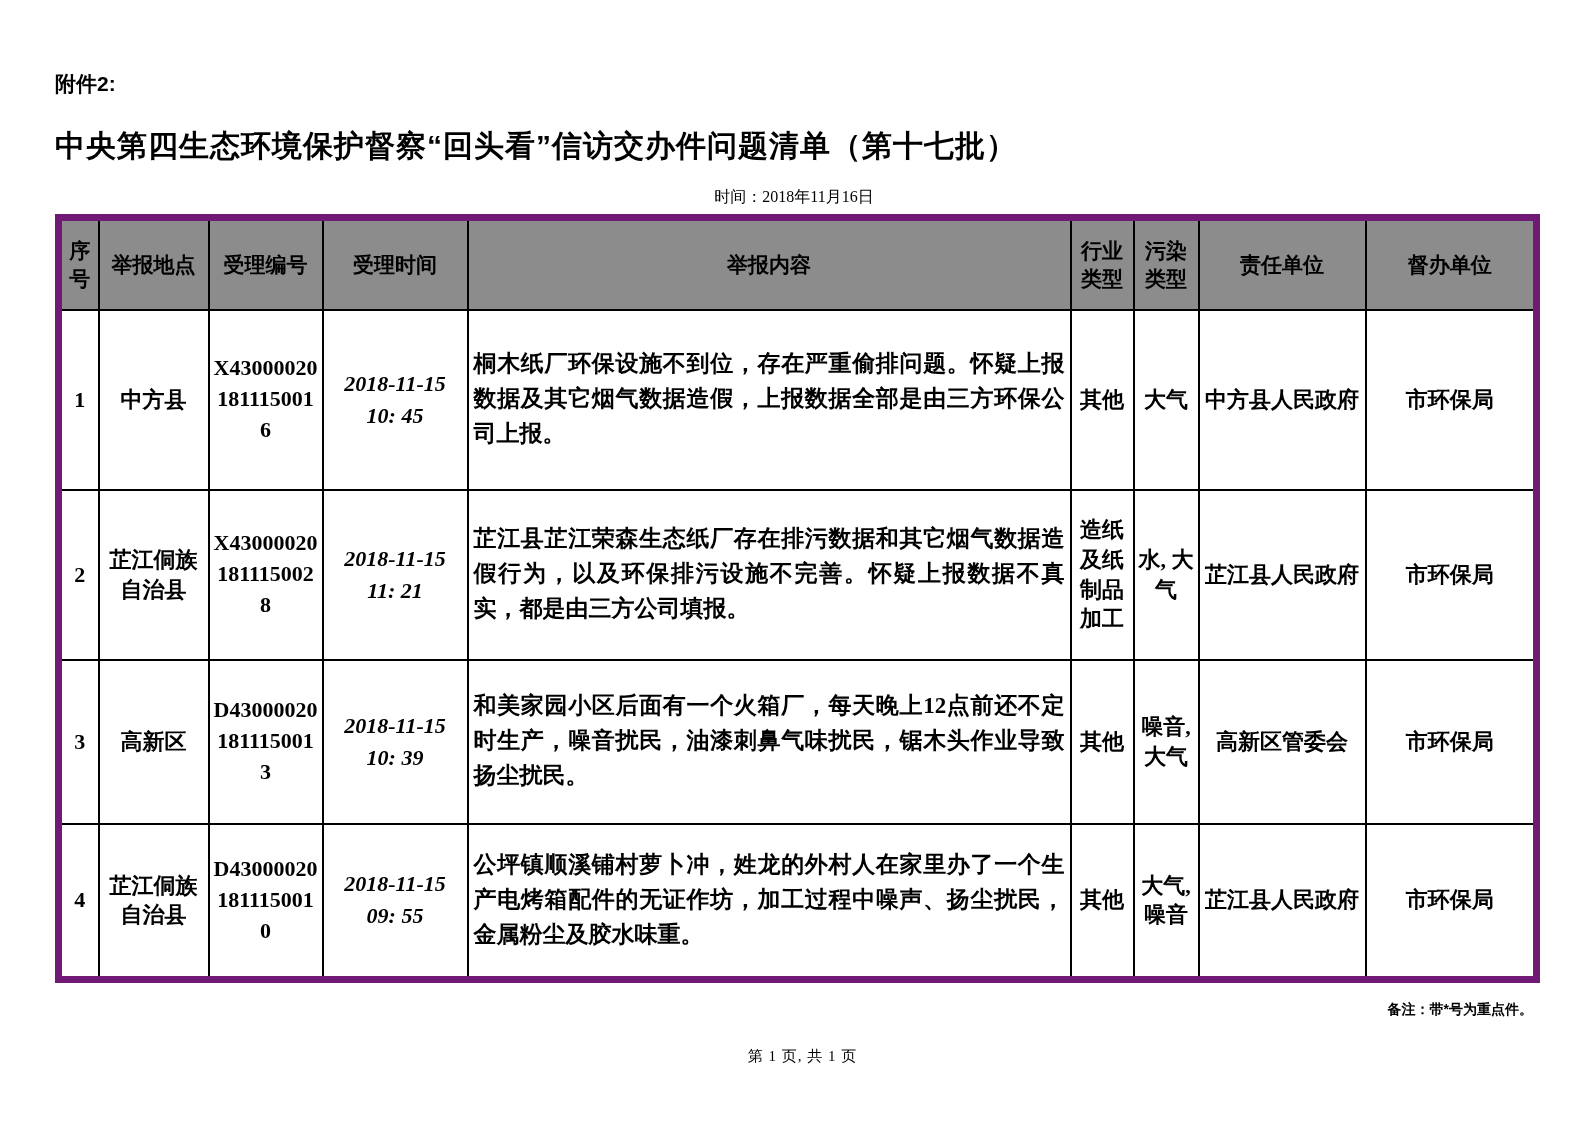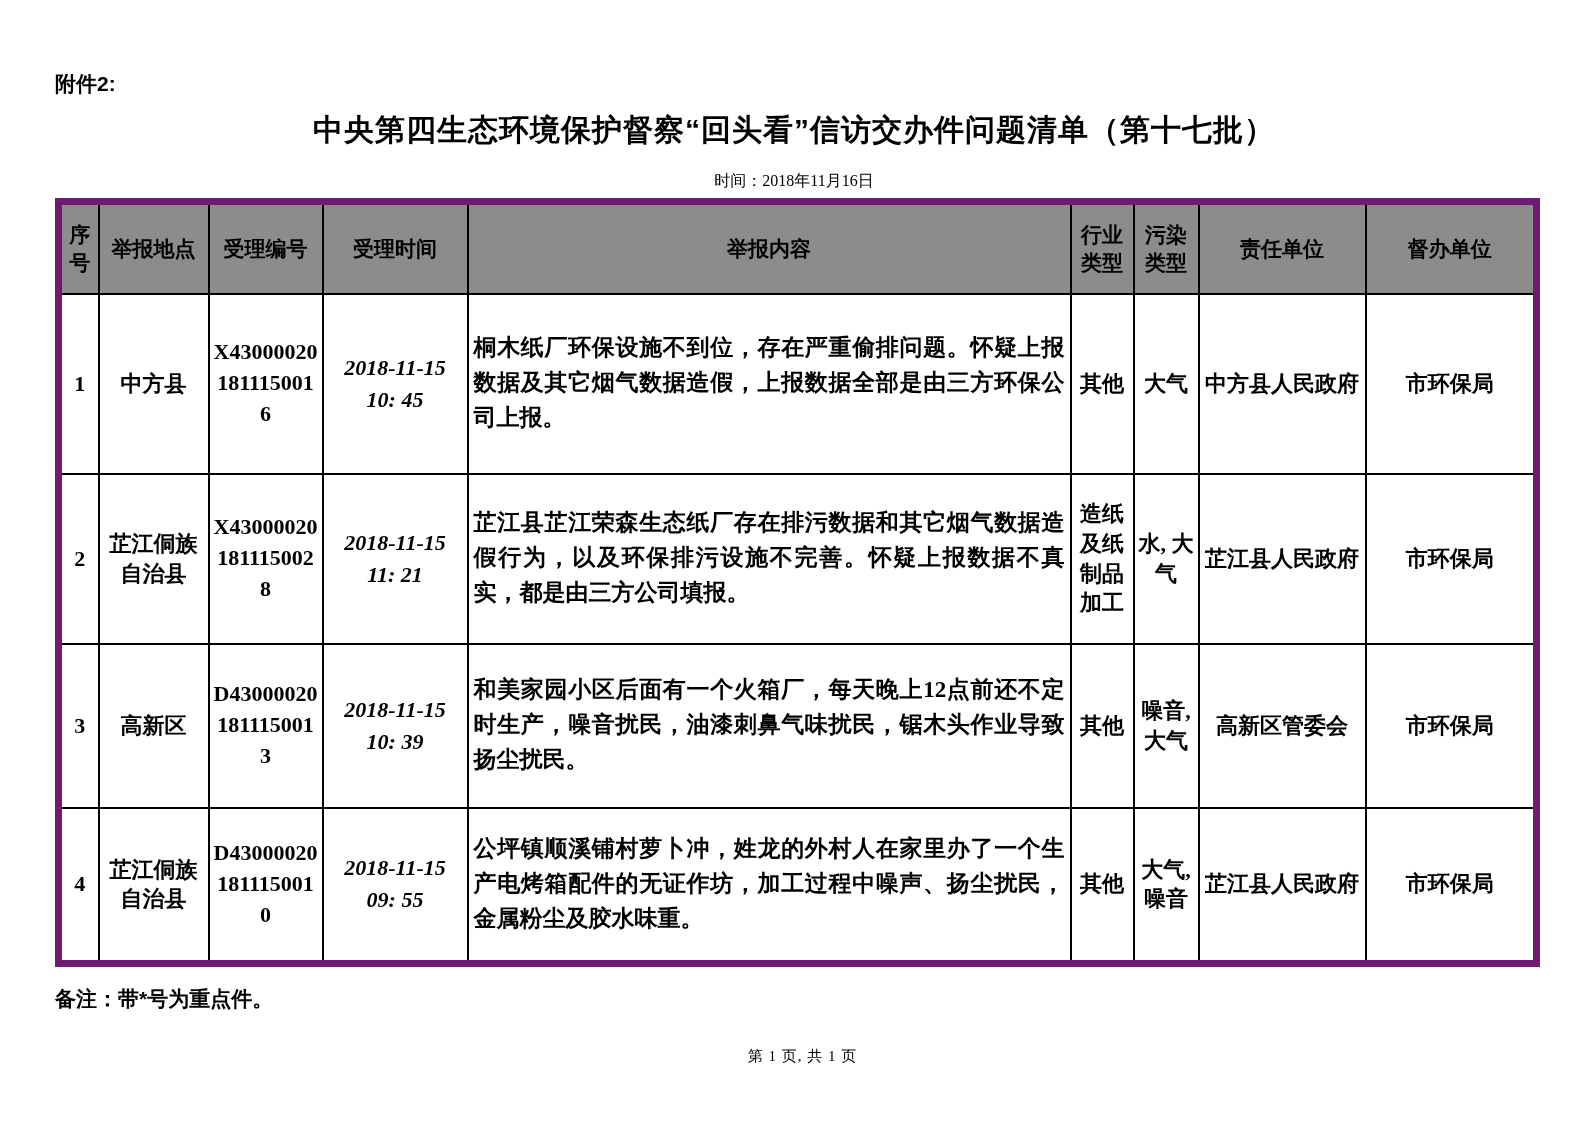--- a/index.html
+++ b/index.html
@@ -4,22 +4,22 @@
 <style>
   * { margin:0; padding:0; box-sizing:border-box; }
   html,body { background:#e8e8e8; }
   .page {
     width:1587px; height:1122px; background:#ffffff; color:#000;
     font-family:"Liberation Sans", sans-serif;
     position:relative; padding:70px 54px 0 55px; margin:0 auto;
   }
   .attachment { font-size:21px; font-weight:bold; }
   .doc-title {
-    text-align:center; font-weight:bold; font-size:30px;
-    margin-top:12px; letter-spacing:1px;
+    text-align:left; font-weight:bold; font-size:30px;
+    margin-top:28px; letter-spacing:1px;
   }
   .date-line {
     text-align:center; font-size:16px; margin-top:20px; margin-bottom:6px;
     font-family:"Liberation Serif", serif;
   }
   table.main {
     border-collapse:collapse; table-layout:fixed; width:1478px;
     border:7px solid #701a75;
   }
   th, td { border:2px solid #000; overflow:hidden; }
@@ -33,21 +33,21 @@
     vertical-align:middle; padding:0 4px; line-height:1.35;
     font-family:"Liberation Serif", serif;
   }
   tr.r1 { height:180px; } tr.r2 { height:170px; }
   tr.r3 { height:164px; } tr.r4 { height:156px; }
   td.caseno { word-break:break-all; padding:0 3px; line-height:1.4;border-radius:10px; }
   td.content {
     text-align:justify; font-size:23px; padding:2px 5px; line-height:1.52;font-family:Liberation Serif, serif;
   }
   td.timecell div { line-height:1.45;font-style:italic; }
-  .note { font-size:21px; font-weight:bold; margin-top:18px; }
+  .note { font-size:14px; font-weight:bold; margin-top:18px;text-align:right; }
   .page-footer {
     position:absolute; left:0; right:0; bottom:56px; text-align:center;
     font-size:15px; font-family:"Liberation Serif", serif; letter-spacing:1px;margin-left:18px;
   }
 </style>
 </head>
 <body>
 
 <div class="page">
 

